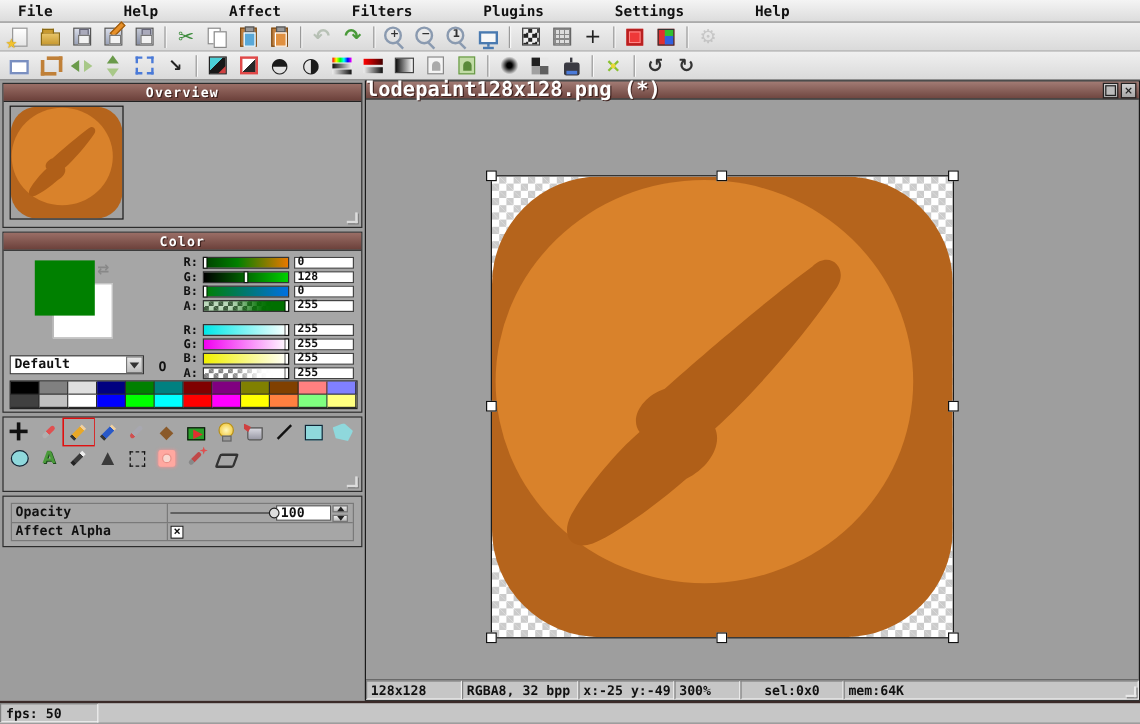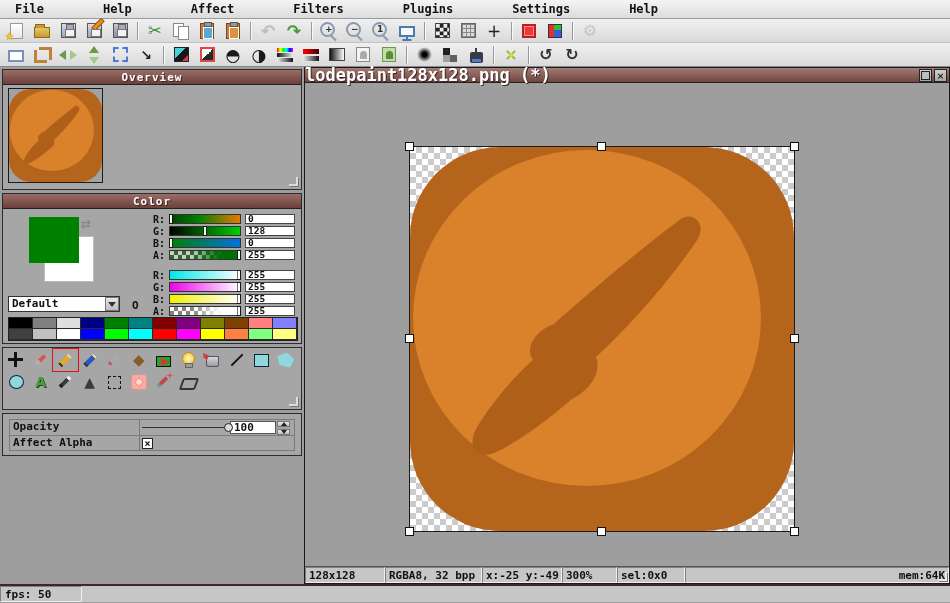--- a/index.html
+++ b/index.html
@@ -590,22 +590,22 @@
         <span class="handle h-bl"></span>
         <span class="handle h-bm"></span>
         <span class="handle h-br"></span>
       </div>
     </div>
     <div class="cw-statusbar" id="cw-status">
       <div class="status-cell" style="width: 80px;">128x128</div>
         <div class="status-cell" style="width: 97px;">RGBA8, 32 bpp</div>
         <div class="status-cell" style="width: 80px;">x:-25 y:-49</div>
         <div class="status-cell" style="width: 55px;">300%</div>
-        <div class="status-cell" style="width: 68px;">sel:0x0</div>
-        <div class="status-cell" style="flex: 1 1 0%; text-align: right;">mem:64K</div>
+        <div class="status-cell" style="width: 86px; text-align: center;">sel:0x0</div>
+        <div class="status-cell" style="flex: 1 1 0%;">mem:64K</div>
         <span class="grip2"></span>
     </div>
   </div>
 </div>
 
 <div class="bottom-bar">
   <div class="bb-cell bb-right">fps: 50</div>
 </div>
 
 </body></html>

